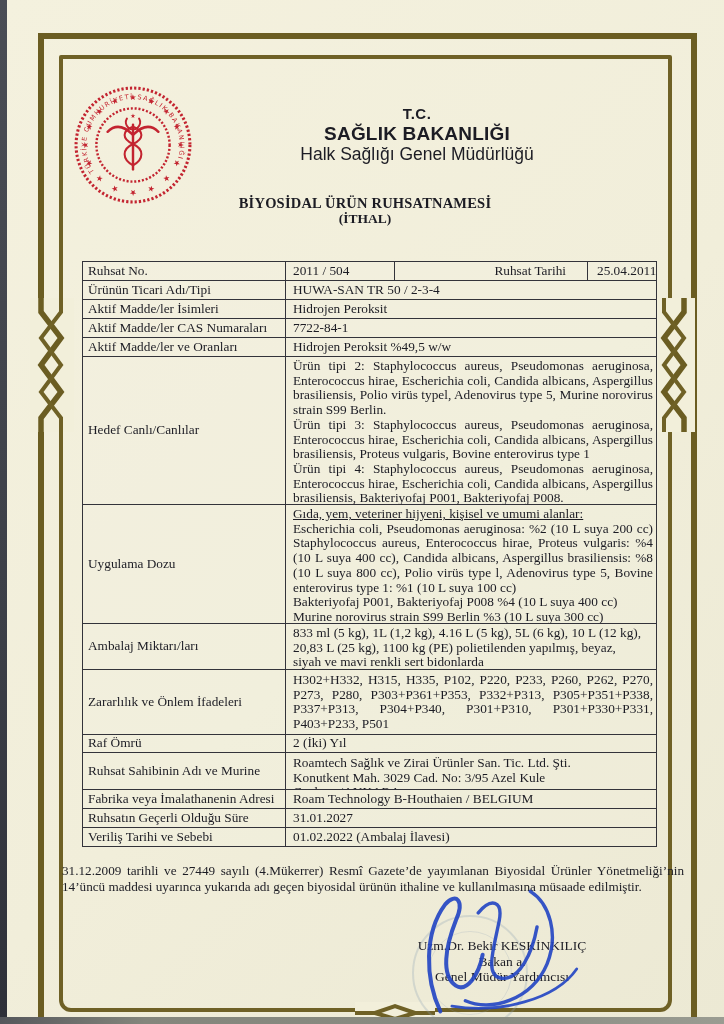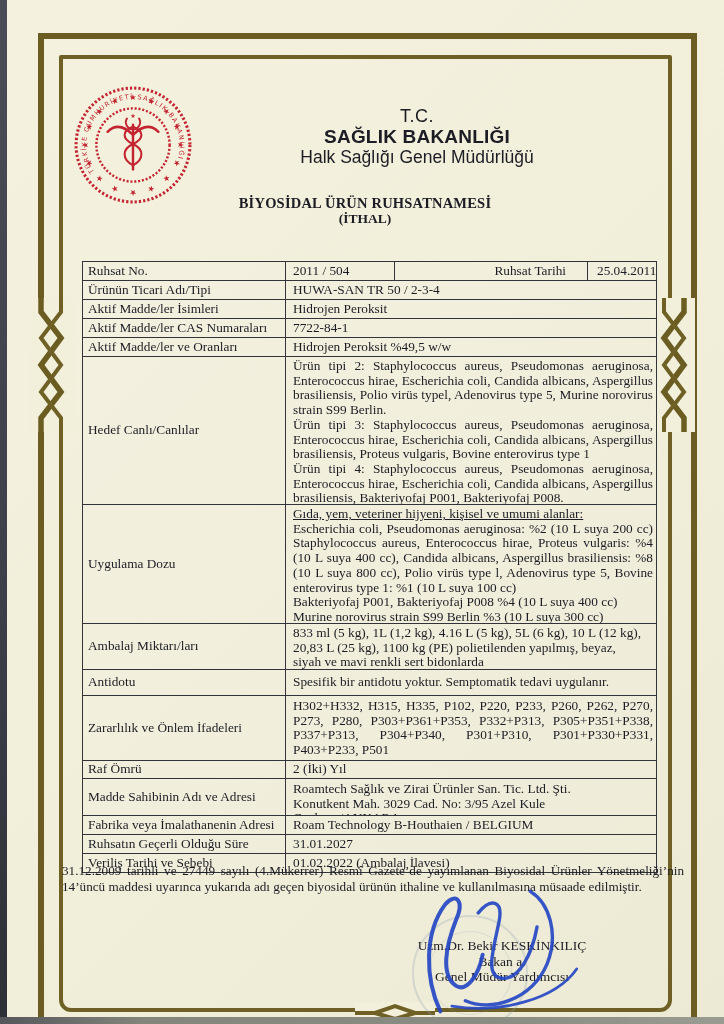--- a/index.html
+++ b/index.html
@@ -14,21 +14,21 @@
   .frame-outer{position:absolute;left:38px;top:33px;right:27px;bottom:-8px;border:6px solid #6b5d22;border-bottom:none;}
   .frame-inner{position:absolute;left:59px;top:55px;right:52px;bottom:12px;border:4px solid #6f6126;border-radius:2px 2px 12px 12px;}
   .braid{position:absolute;top:298px;width:44px;height:134px;}
   .braid.left{left:30px;}
   .braid.right{left:651px;transform:scaleX(-1);}
   .knot{position:absolute;left:355px;top:1002px;width:80px;height:20px;}
 
   
   .seal{position:absolute;left:72px;top:84px;width:122px;height:122px;}
   .hdr{position:absolute;left:180px;top:106px;width:474px;text-align:center;font-family:"Liberation Sans",sans-serif;line-height:1.12;}
-  .hdr .tc{font-size:18px;font-weight:normal;letter-spacing:.5px;}
+  .hdr .tc{font-size:15px;font-weight:bold;letter-spacing:.5px;}
   .hdr .min{font-size:19px;font-weight:bold;letter-spacing:.2px;}
   .hdr .dir{font-size:17.5px;margin-top:1px;}
   .doctitle{position:absolute;left:82px;top:196px;width:566px;text-align:center;font-weight:bold;line-height:1.1;}
   .doctitle .t1{font-size:14.5px;letter-spacing:.2px;}
   .doctitle .t2{font-size:13.5px;}
 
   
   .lic{position:absolute;left:82px;top:261px;width:573px;border:1.5px solid #33333a;background:rgba(255,255,255,0.06);font-size:13.3px;}
   .trow{display:flex;border-bottom:1.5px solid #33333a;align-items:stretch;}
   .trow:last-child{border-bottom:none;}
@@ -172,37 +172,33 @@
 
     <div class="trow" style="height:45px">
       <div class="tlabel">Ambalaj Miktarı/ları</div>
       <div class="tval block" style="text-align:left">
         <p>833 ml (5 kg), 1L (1,2 kg), 4.16 L (5 kg), 5L (6 kg), 10 L (12 kg),</p>
         <p>20,83 L (25 kg), 1100 kg (PE) polietilenden yapılmış, beyaz,</p>
         <p>siyah ve mavi renkli sert bidonlarda</p>
       </div>
     </div>
 
-    <div class="trow" style="height:25px">
-      <div class="tlabel">Antidotu</div>
-      <div class="tval">Spesifik bir antidotu yoktur. Semptomatik tedavi uygulanır.</div>
-    </div>
 
     <div class="trow" style="height:64px">
       <div class="tlabel">Zararlılık ve Önlem İfadeleri</div>
       <div class="tval block" style="padding-top:3px">H302+H332, H315, H335, P102, P220, P233, P260, P262, P270, P273, P280, P303+P361+P353, P332+P313, P305+P351+P338, P337+P313, P304+P340, P301+P310, P301+P330+P331, P403+P233, P501</div>
     </div>
 
     <div class="trow" style="height:17px">
       <div class="tlabel">Raf Ömrü</div>
       <div class="tval">2 (İki) Yıl</div>
     </div>
 
     <div class="trow" style="height:36px">
-      <div class="tlabel">Madde Sahibinin Adı ve Adresi</div>
+      <div class="tlabel">Ruhsat Sahibinin Adı ve Murine</div>
       <div class="tval block" style="text-align:left;padding-top:3px">
         <p>Roamtech Sağlık ve Zirai Ürünler San. Tic. Ltd. Şti.</p>
         <p>Konutkent Mah. 3029 Cad. No: 3/95 Azel Kule Çankaya/ANKARA</p>
       </div>
     </div>
 
     <div class="trow" style="height:18px">
       <div class="tlabel">Fabrika veya İmalathanenin Adresi</div>
       <div class="tval">Roam Technology B-Houthaien / BELGIUM</div>
     </div>

